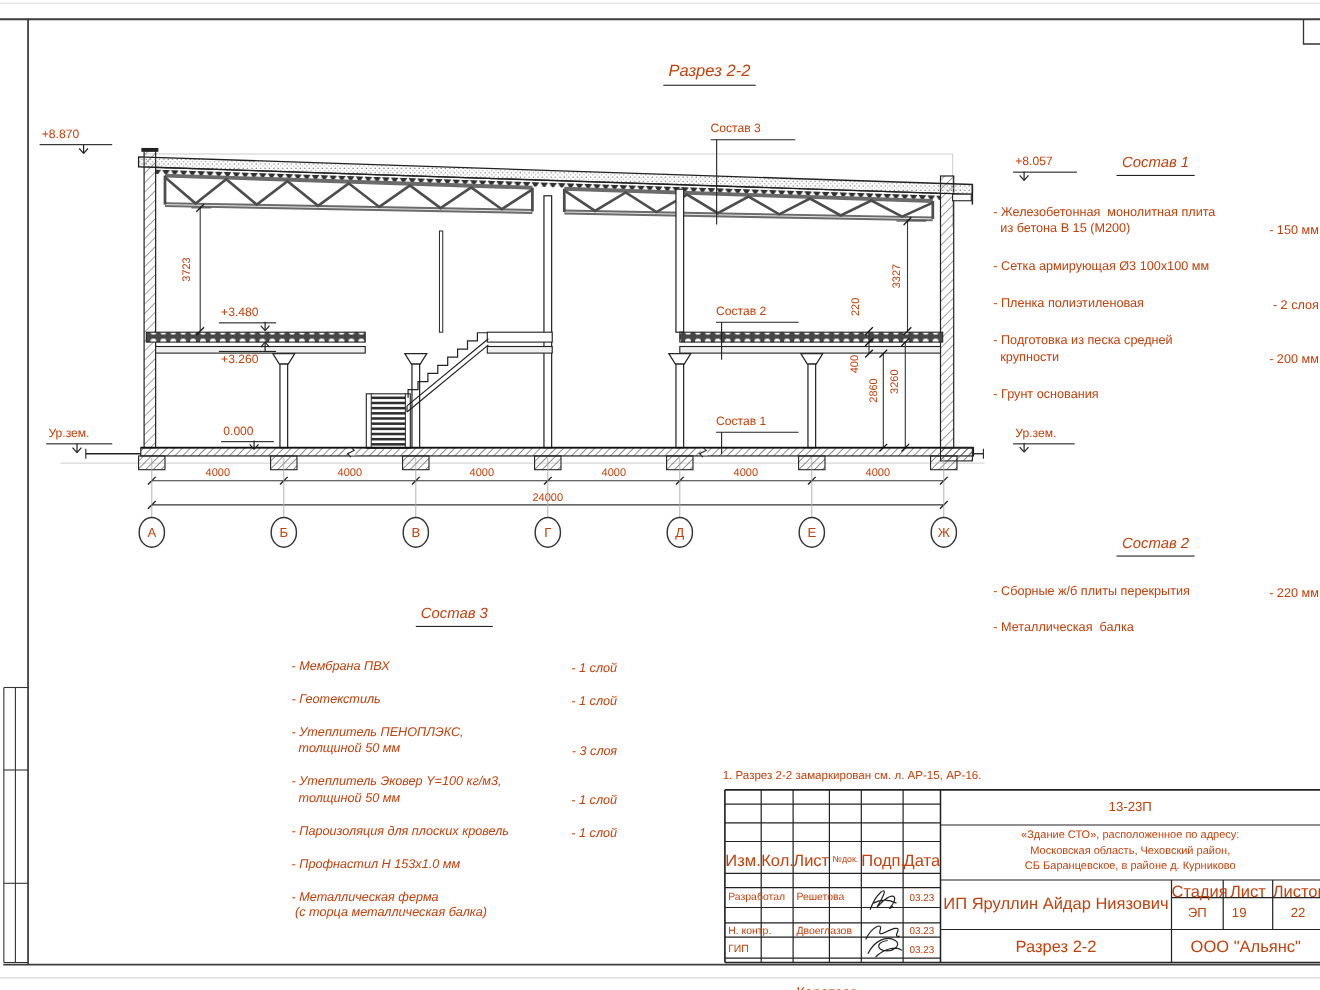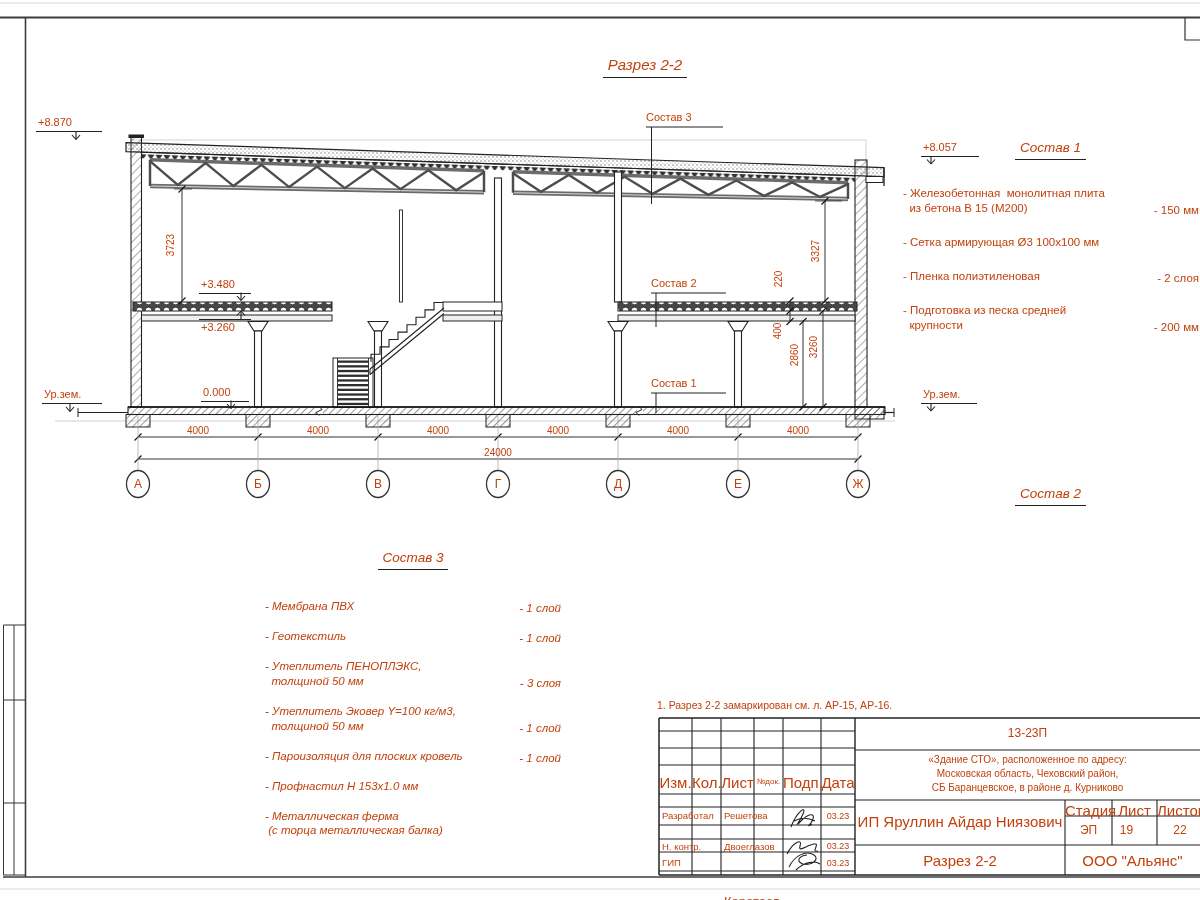--- a/index.html
+++ b/index.html
@@ -320,23 +320,37 @@
       </div>
   <div class="li">
         <span class="lt">- Пленка полиэтиленовая</span>
         <span class="lv">-  2 слоя</span>
       </div>
   <div class="li">
         <span class="lt">- Подготовка из песка средней
   крупности</span>
         <span class="lv">- 200 мм</span>
       </div>
+  <div class="li">
+        <span class="lt">- Грунт основания</span>
+        <span class="lv"></span>
+      </div>
 </div>
 
 <div class="t ltitle" style="left:903px;top:486px;width:295px;"><span>Состав 2</span></div>
+<div class="list s2" style="left:903px;top:531px;width:296px;">
+  <div class="li">
+        <span class="lt">- Сборные ж/б плиты перекрытия</span>
+        <span class="lv">- 220 мм</span>
+      </div>
+  <div class="li">
+        <span class="lt">- Металлическая  балка</span>
+        <span class="lv"></span>
+      </div>
+</div>
 
 <div class="t ltitle" style="left:263px;top:550px;width:300px;"><span>Состав 3</span></div>
 <div class="list s3" style="left:265px;top:599px;width:296px;font-style:italic;">
   <div class="li">
         <span class="lt">- Мембрана ПВХ</span>
         <span class="lv">- 1 слой</span>
       </div>
   <div class="li">
         <span class="lt">- Геотекстиль</span>
         <span class="lv">- 1 слой</span>

